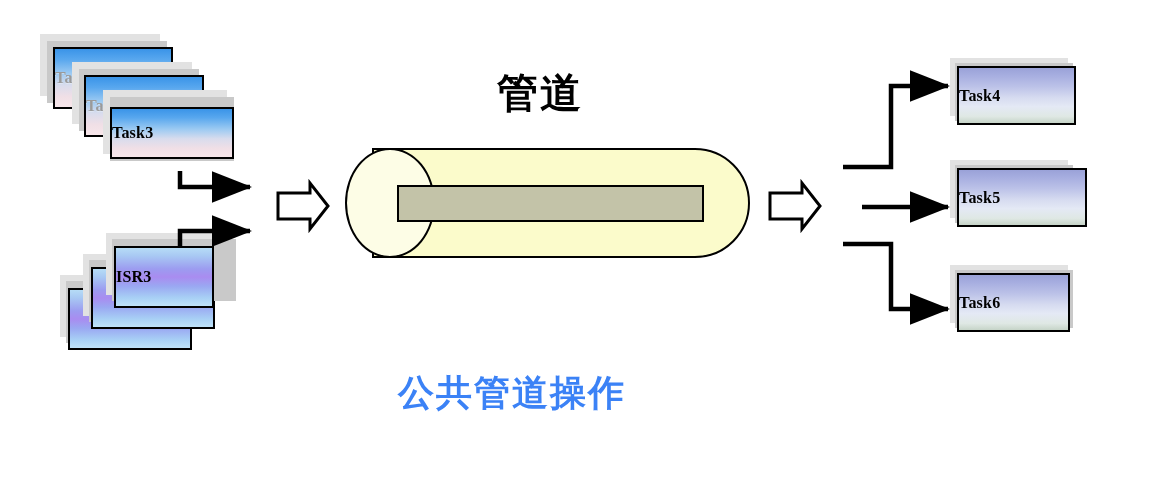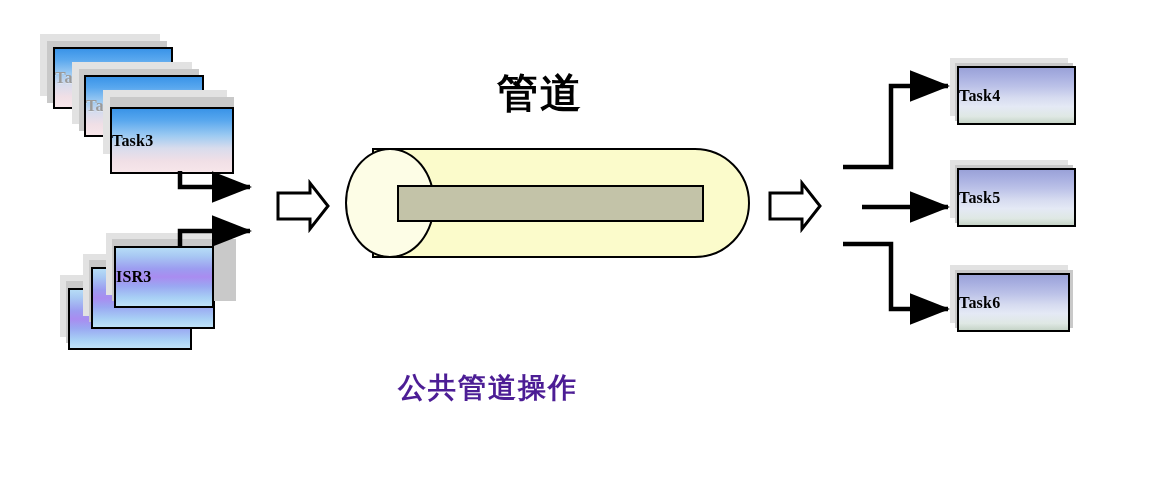--- a/index.html
+++ b/index.html
@@ -105,22 +105,22 @@
     font-weight: bold;
     font-size: 41px;
     color: #000000;
     letter-spacing: 2px;
     white-space: nowrap;
   }
   .cn-caption {
     position: absolute;
     font-family: Liberation Serif, serif;
     font-weight: bold;
-    font-size: 28px;
-    color: #4c1d95;
+    font-size: 36px;
+    color: #3b82f6;
     letter-spacing: 2px;
     white-space: nowrap;
   }
 
   svg.overlay {
     position: absolute;
     left: 0;
     top: 0;
     width: 1174px;
     height: 483px;
@@ -142,21 +142,21 @@
   <div class="shadowcard light" style="left:72px; top:62px; width:120px; height:62px;"></div>
   <div class="shadowcard" style="left:79px; top:69px; width:120px; height:62px;"></div>
 
   <div class="taskbox grad-blue-pink" style="left:84px; top:75px; width:120px; height:62px;">
     <span class="dim-label">Task2</span>
   </div>
 
   <div class="shadowcard light" style="left:103px; top:90px; width:124px; height:64px;"></div>
   <div class="shadowcard" style="left:110px; top:97px; width:124px; height:64px;"></div>
 
-  <div class="taskbox grad-blue-pink" style="left:110px; top:107px; width:124px; height:67px;">
+  <div class="taskbox grad-blue-pink" style="left:110px; top:107px; width:124px; height:52px;">
     <span>Task3</span>
   </div>
 
   <div class="shadowcard light" style="left:60px; top:275px; width:124px; height:62px;"></div>
   <div class="shadowcard" style="left:66px; top:281px; width:124px; height:62px;"></div>
   <div class="taskbox grad-isr" style="left:68px; top:288px; width:124px; height:62px;">
     <span></span>
   </div>
 
   <div class="shadowcard light" style="left:83px; top:254px; width:124px; height:62px;"></div>
@@ -176,21 +176,21 @@
   <div class="cyl-inner" style="left:397px; top:185px; width:307px; height:37px;"></div>
 
   <div class="shadowcard light" style="left:950px; top:58px; width:118px; height:58px;"></div>
   <div class="shadowcard" style="left:955px; top:63px; width:118px; height:58px;"></div>
   <div class="taskbox grad-lavender" style="left:957px; top:66px; width:119px; height:59px;">
     <span>Task4</span>
   </div>
 
   <div class="shadowcard light" style="left:950px; top:160px; width:118px; height:58px;"></div>
   <div class="shadowcard" style="left:955px; top:165px; width:118px; height:58px;"></div>
-  <div class="taskbox grad-lavender" style="left:957px; top:168px; width:119px; height:59px;">
+  <div class="taskbox grad-lavender" style="left:957px; top:168px; width:130px; height:59px;">
     <span>Task5</span>
   </div>
 
   <div class="shadowcard light" style="left:950px; top:265px; width:118px; height:58px;"></div>
   <div class="shadowcard" style="left:955px; top:270px; width:118px; height:58px;"></div>
   <div class="taskbox grad-lavender" style="left:957px; top:273px; width:113px; height:59px;">
     <span>Task6</span>
   </div>
 
   <div class="cn-title" style="left:497px; top:66px;">管道</div>

